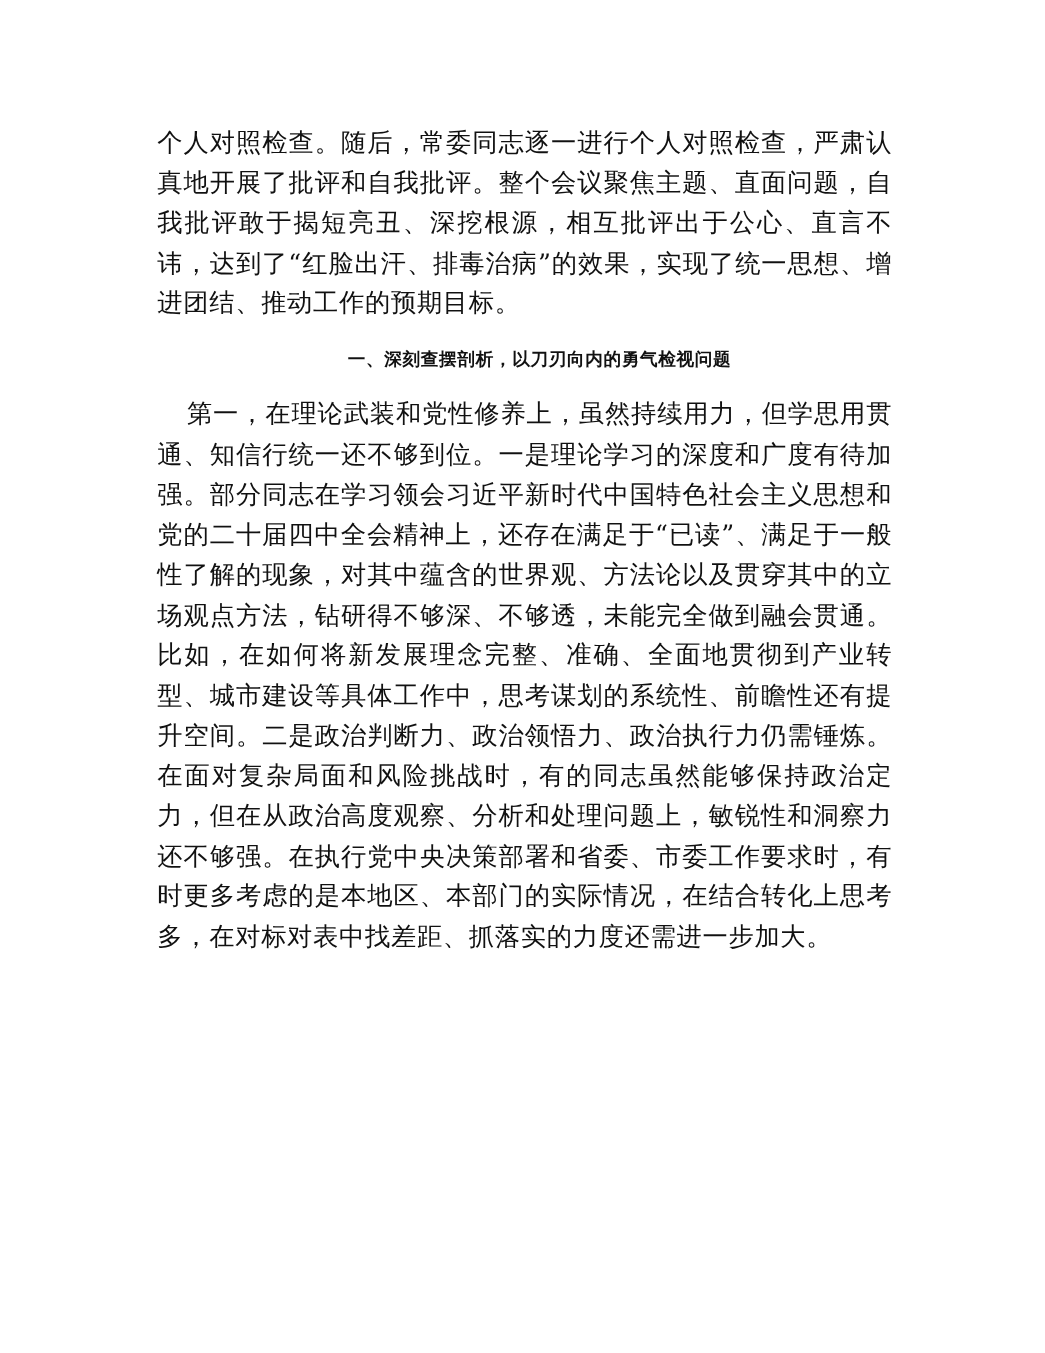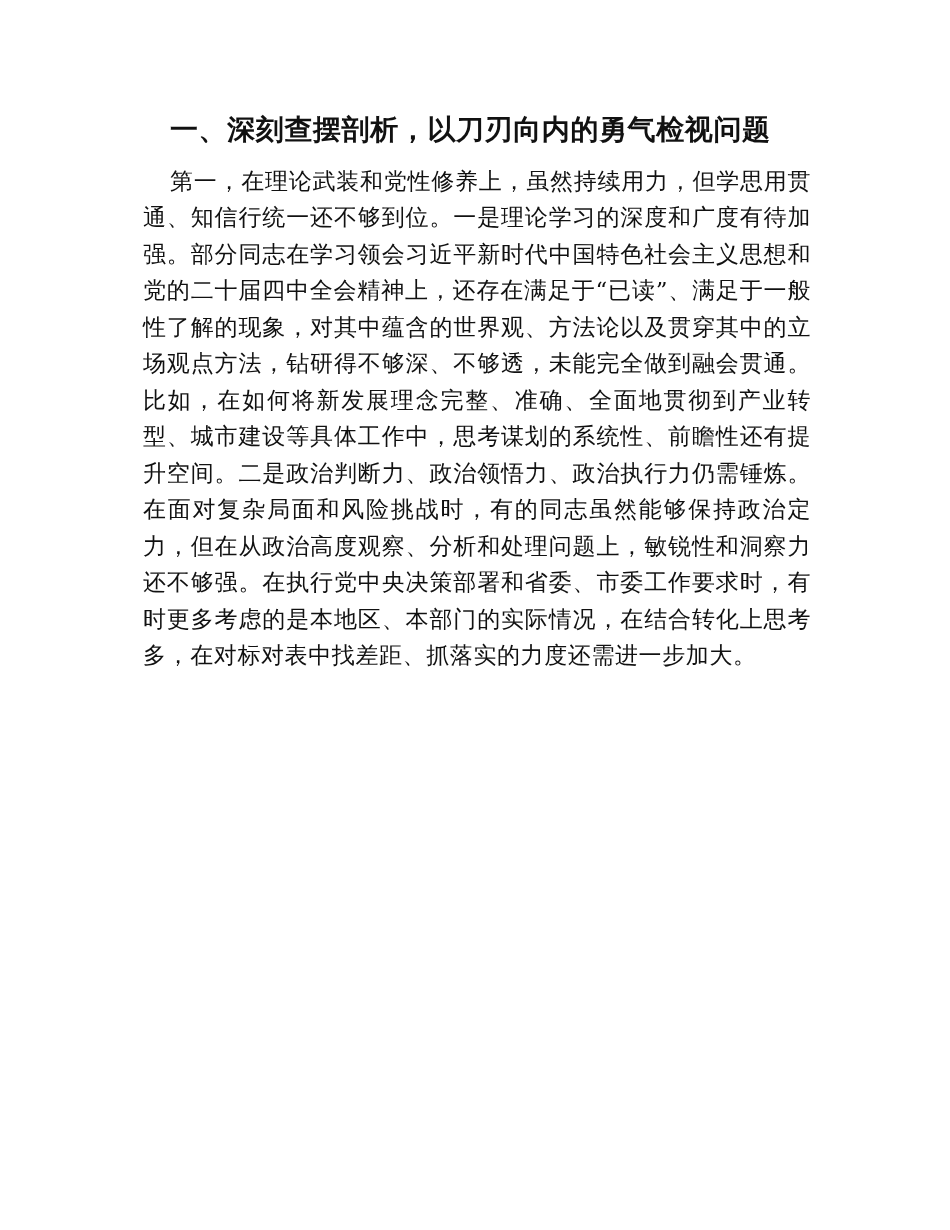--- a/index.html
+++ b/index.html
@@ -27,27 +27,29 @@
       text-align: justify;
       text-justify: inter-character;
       letter-spacing: 0.6px;
       margin: 0 0 14px 0;
       word-break: break-all;
     }
     .para.indent {
       text-indent: 27px;
     }
     .heading {
-      font-size: 28px;
+      font-size: 16px;
       line-height: 36.5px;
       font-weight: bold;
       margin: 0 0 14px 0;
       text-indent: 27px;
       letter-spacing: 0.6px;
+      text-align: center;
     }
   </style>
 </head>
 <body>
 
 <div class="page">
+  <p class="para">个人对照检查。随后，常委同志逐一进行个人对照检查，严肃认真地开展了批评和自我批评。整个会议聚焦主题、直面问题，自我批评敢于揭短亮丑、深挖根源，相互批评出于公心、直言不讳，达到了“红脸出汗、排毒治病”的效果，实现了统一思想、增进团结、推动工作的预期目标。</p>
   <p class="heading">一、深刻查摆剖析，以刀刃向内的勇气检视问题</p>
   <p class="para indent">第一，在理论武装和党性修养上，虽然持续用力，但学思用贯通、知信行统一还不够到位。一是理论学习的深度和广度有待加强。部分同志在学习领会习近平新时代中国特色社会主义思想和党的二十届四中全会精神上，还存在满足于“已读”、满足于一般性了解的现象，对其中蕴含的世界观、方法论以及贯穿其中的立场观点方法，钻研得不够深、不够透，未能完全做到融会贯通。比如，在如何将新发展理念完整、准确、全面地贯彻到产业转型、城市建设等具体工作中，思考谋划的系统性、前瞻性还有提升空间。二是政治判断力、政治领悟力、政治执行力仍需锤炼。在面对复杂局面和风险挑战时，有的同志虽然能够保持政治定力，但在从政治高度观察、分析和处理问题上，敏锐性和洞察力还不够强。在执行党中央决策部署和省委、市委工作要求时，有时更多考虑的是本地区、本部门的实际情况，在结合转化上思考多，在对标对表中找差距、抓落实的力度还需进一步加大。</p>
 </div>
 
 </body></html>

